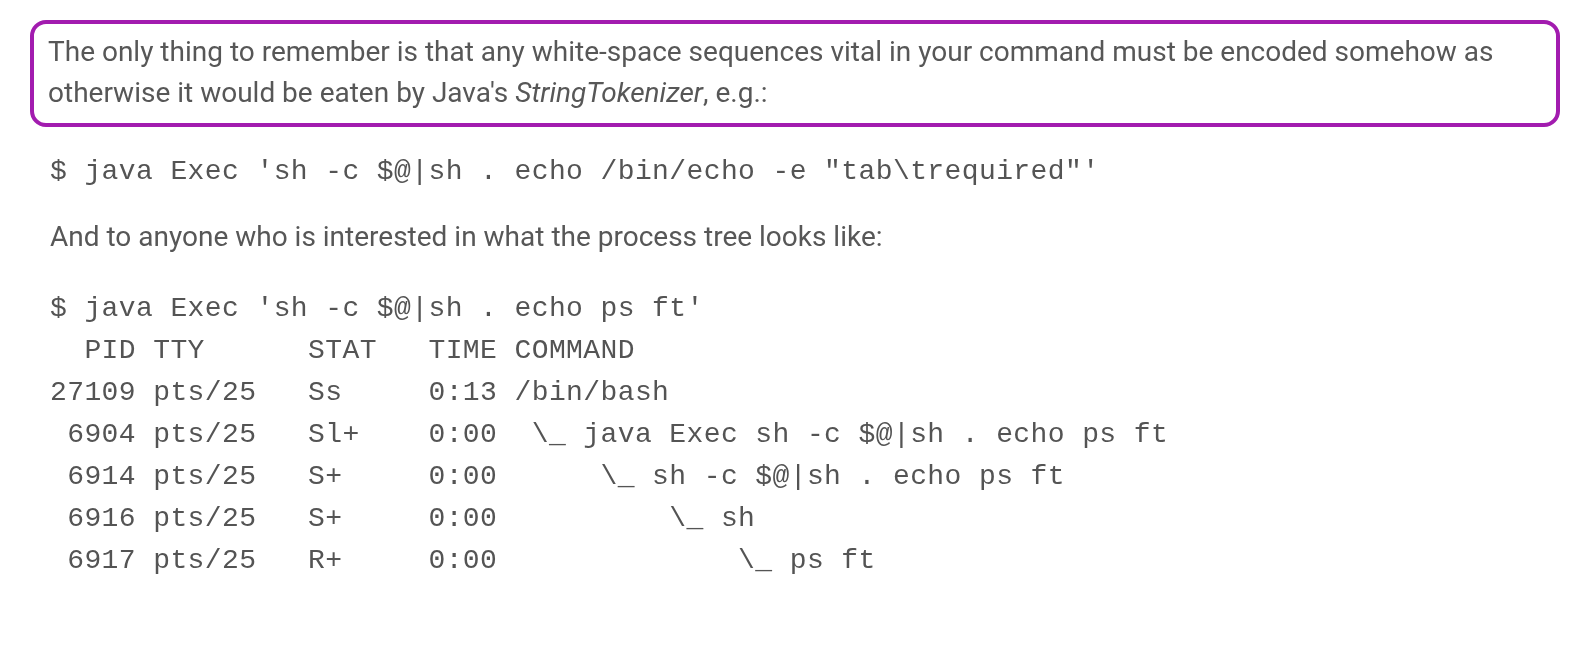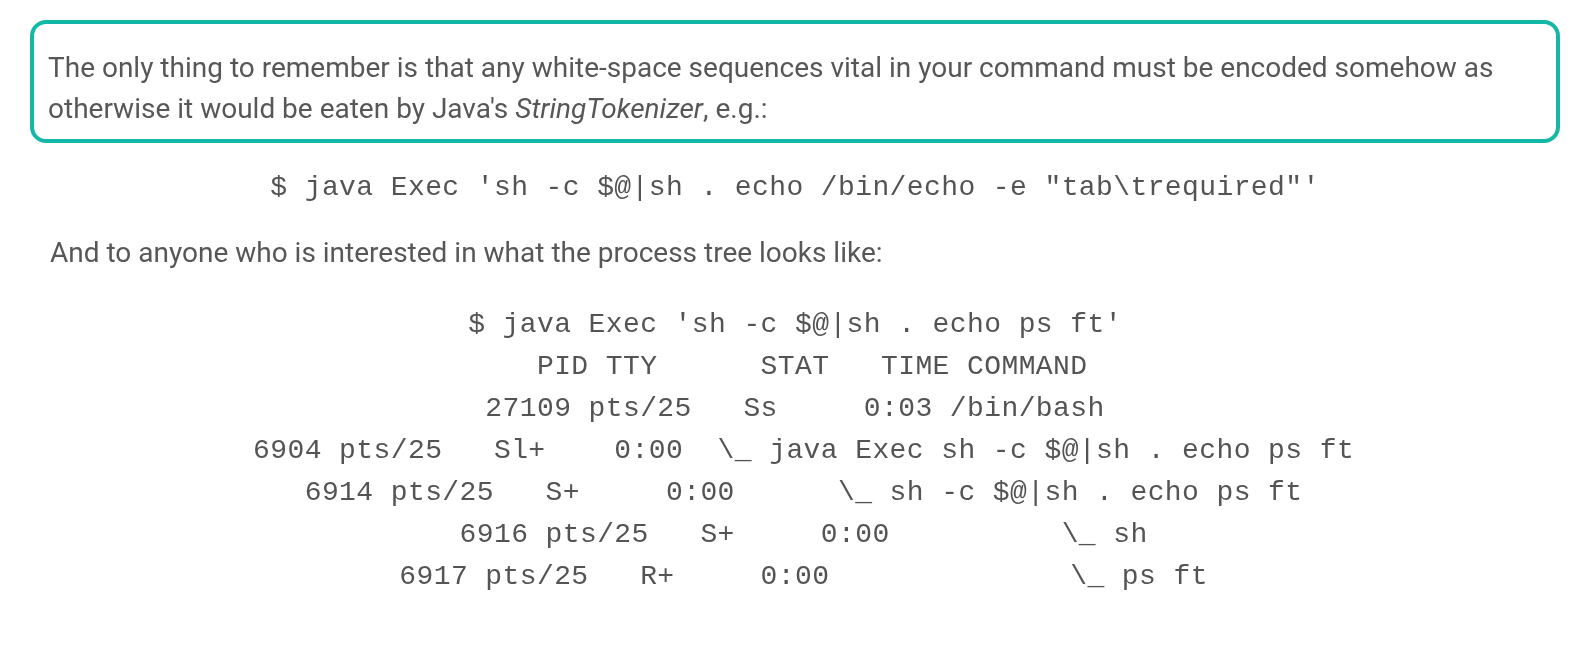--- a/index.html
+++ b/index.html
@@ -11,42 +11,41 @@
       width: 1590px;
       height: 650px;
       font-family: -apple-system, BlinkMacSystemFont, "Segoe UI", Roboto, Helvetica, Arial, sans-serif;
       font-size: 28px;
       color: #4a4a4a;
       background: #fff;
       padding: 20px 50px 10px 50px;
       line-height: 1.45;
     }
     .highlight-box {
-      border: 4px solid #14b8a6;
+      border: 4px solid #a21caf;
       border-radius: 16px;
-      padding: 24px 14px 10px 14px;
+      padding: 8px 14px 10px 14px;
       margin-bottom: 24px;
       margin-left: -20px;
       margin-right: -20px;
     }
     .para {
       color: #575757;
     }
     .italic {
       font-style: italic;
     }
     pre.code {
       font-family: "Menlo", "Monaco", "Consolas", "Courier New", monospace;
       font-size: 28px;
       line-height: 1.5;
       white-space: pre;
       color: #545454;
       margin: 16px 0 24px 0;
       letter-spacing: 0.4px;
-      text-align: center;
     }
     .para2 {
       color: #575757;
       margin-bottom: 30px;
     }
   </style>
 </head>
 <body>
 
 <div class="highlight-box">
@@ -54,17 +53,17 @@
     <span>The only thing to remember is that any white-space sequences vital in your command must be encoded somehow as otherwise it would be eaten by Java's </span><span class="italic">StringTokenizer</span><span>, e.g.:</span>
   </p>
 </div>
 
 <pre class="code">$ java Exec 'sh -c $@|sh . echo /bin/echo -e "tab\trequired"'</pre>
 
 <p class="para2">And to anyone who is interested in what the process tree looks like:</p>
 
 <pre class="code">$ java Exec 'sh -c $@|sh . echo ps ft'
   PID TTY      STAT   TIME COMMAND
-27109 pts/25   Ss     0:03 /bin/bash
+27109 pts/25   Ss     0:13 /bin/bash
  6904 pts/25   Sl+    0:00  \_ java Exec sh -c $@|sh . echo ps ft
  6914 pts/25   S+     0:00      \_ sh -c $@|sh . echo ps ft
  6916 pts/25   S+     0:00          \_ sh
  6917 pts/25   R+     0:00              \_ ps ft</pre>
 
 </body></html>

